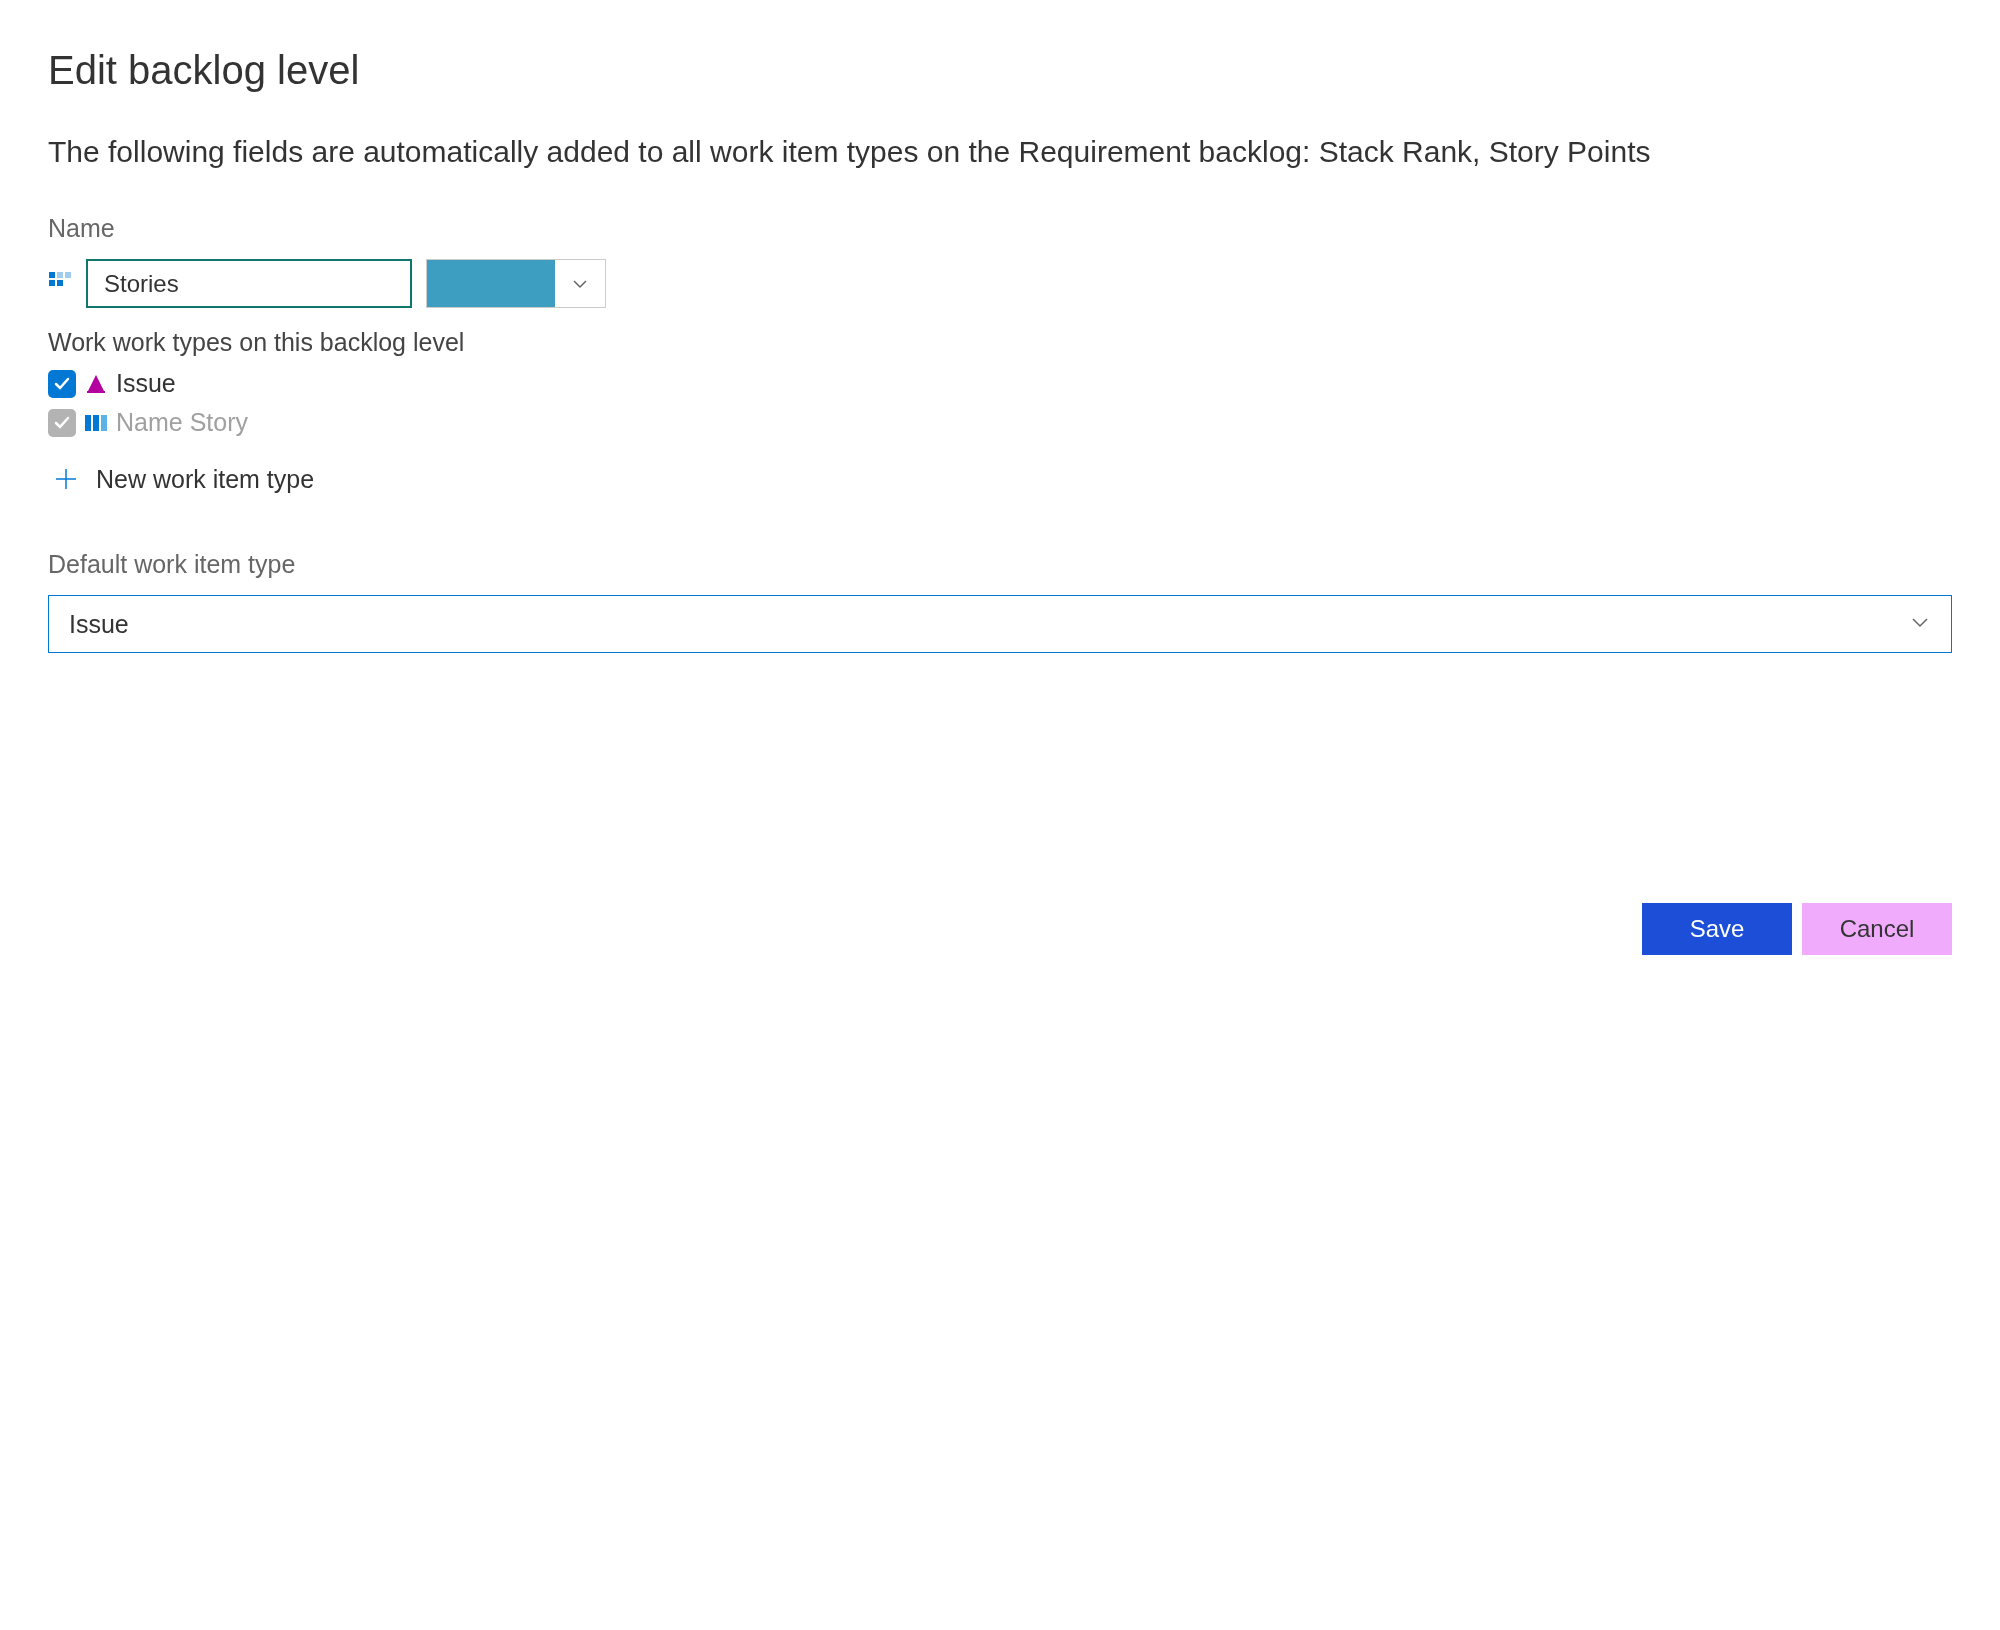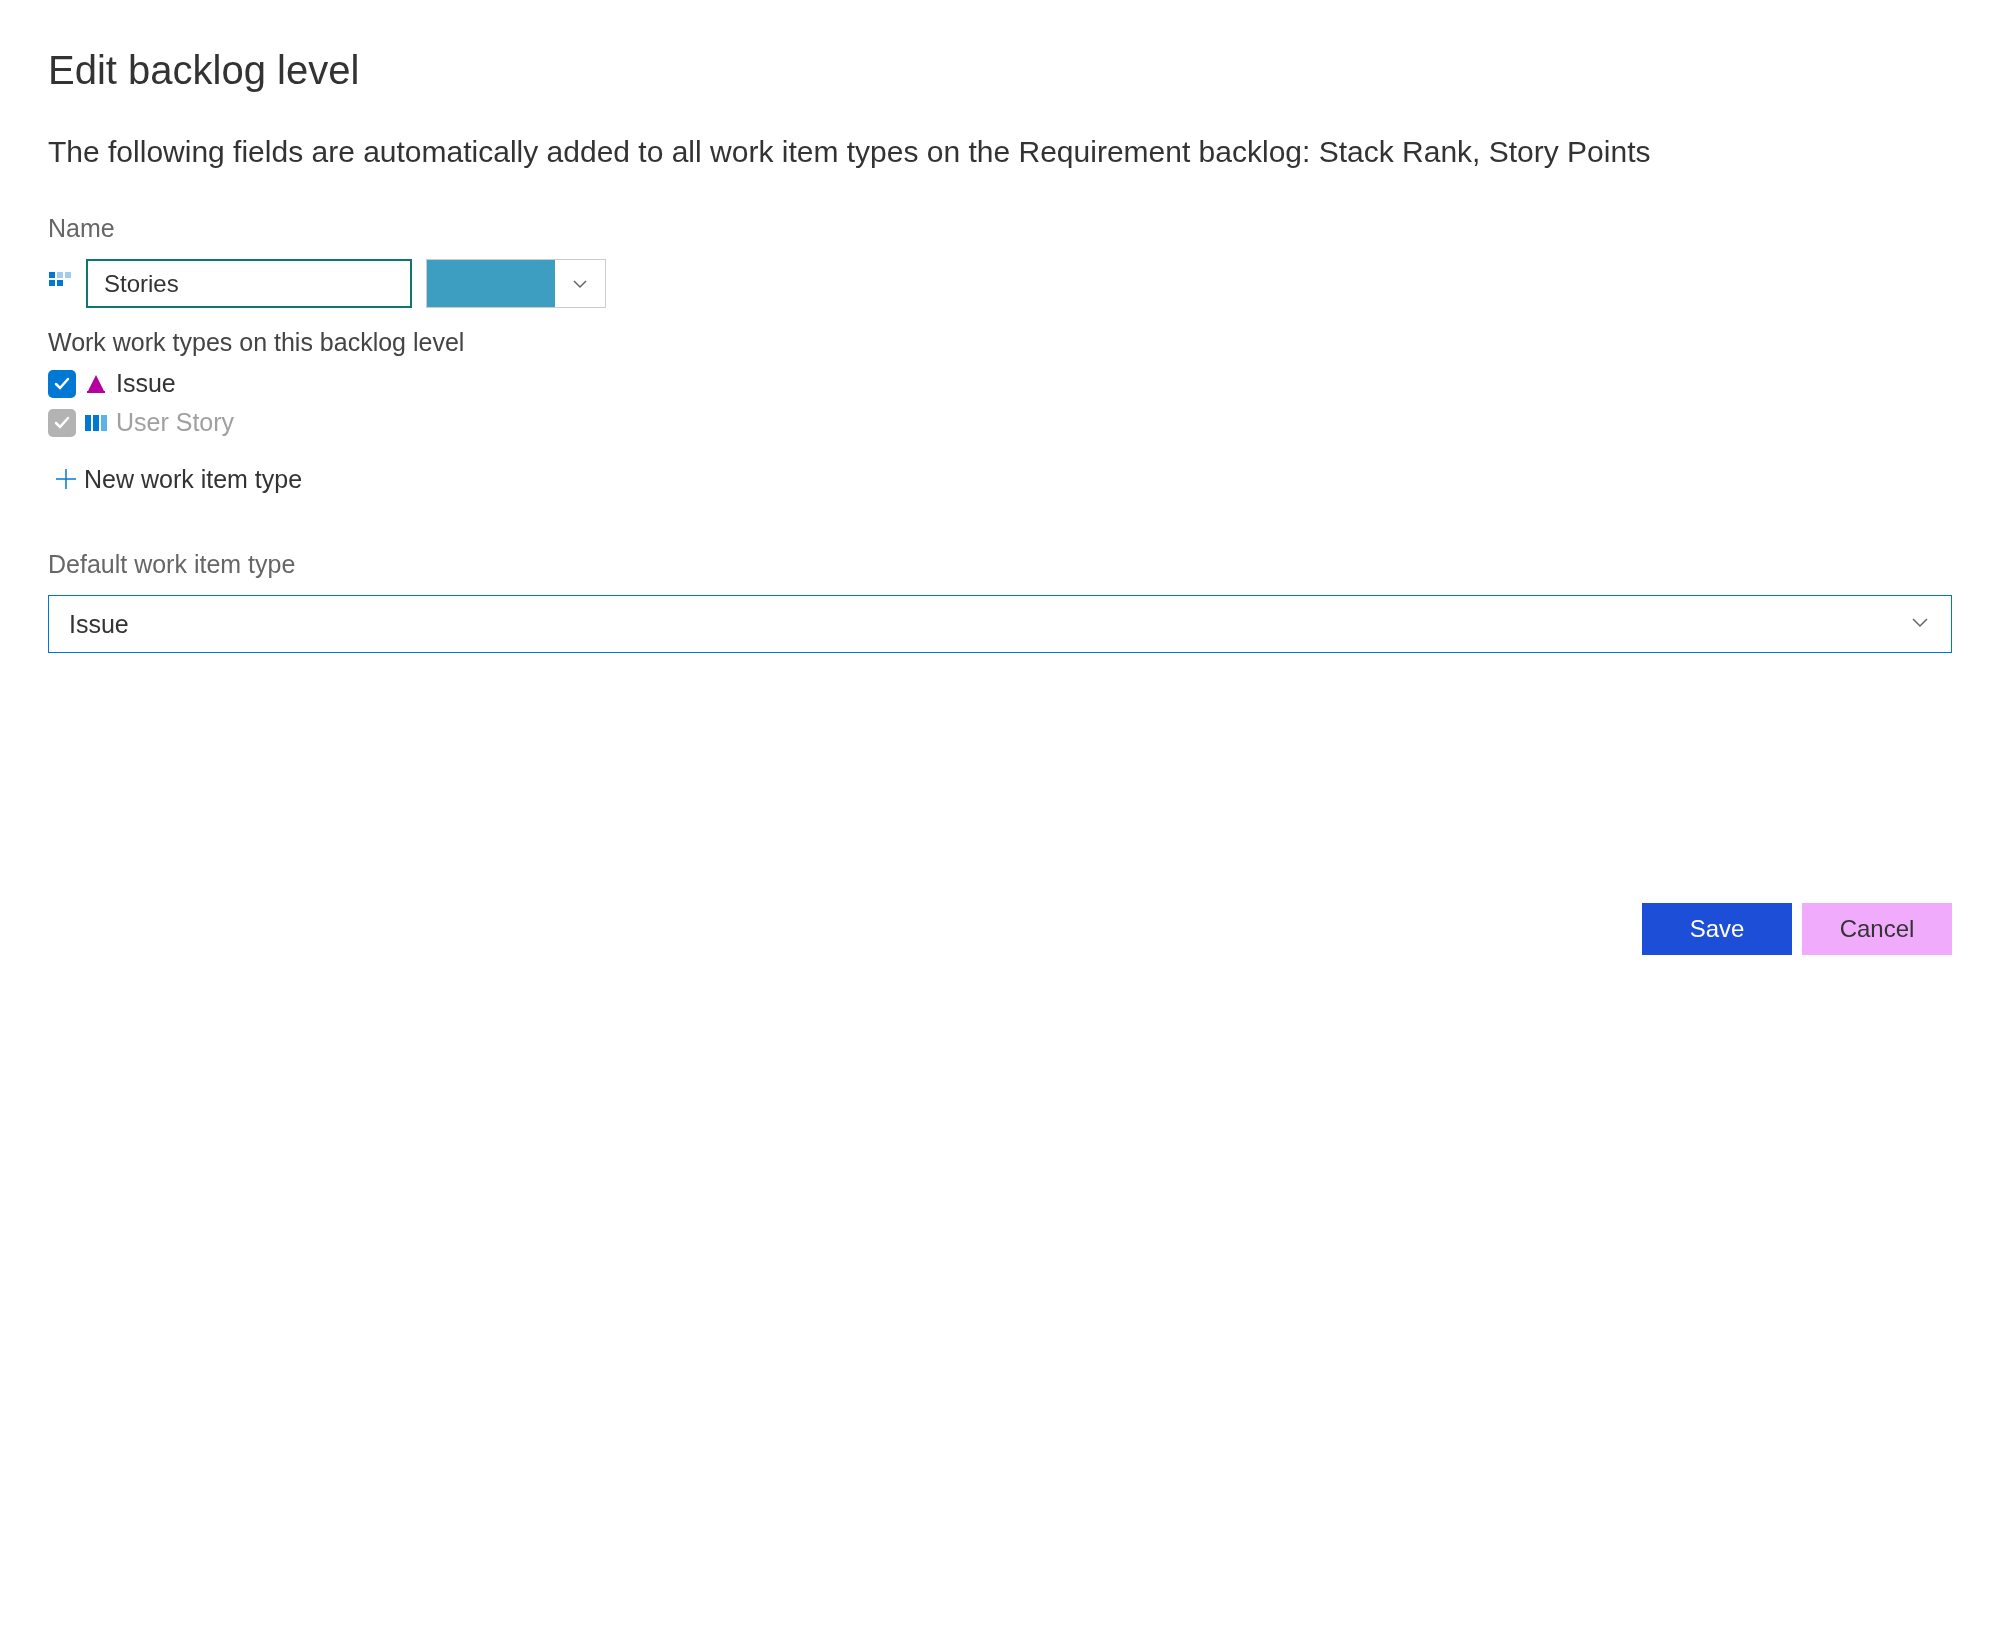--- a/index.html
+++ b/index.html
@@ -97,21 +97,21 @@
     }
     .wit-label {
       font-size: 25px;
       color: #333;
     }
     .wit-label.disabled {
       color: #a0a0a0;
     }
     .new-wit-row {
       display: flex;
-      gap: 4px;
+      gap: 16px;
       margin-top: 28px;
       margin-bottom: 56px;
       cursor: pointer;
     }
     .plus-icon-wrap {
       display: inline-flex;
       margin-left: 4px;
     }
     .new-wit-label {
       font-size: 25px;
@@ -211,21 +211,21 @@
         <path d="M3 9 L7 13 L15 4" stroke="#fff" stroke-width="2.5" fill="none" stroke-linecap="round"></path>
       </svg>
   </div>
   <span class="wit-icon">
     <svg width="26" height="24" viewBox="0 0 26 24">
       <rect x="2" y="4" width="6" height="16" fill="#0078d4"></rect>
       <rect x="10" y="4" width="6" height="16" fill="#0078d4"></rect>
       <rect x="18" y="4" width="6" height="16" fill="#5bb2e7"></rect>
     </svg>
   </span>
-  <span class="wit-label disabled">User Story</span>
+  <span class="wit-label disabled">Name Story</span>
 </div>
 
 <div class="new-wit-row">
   <span class="plus-icon-wrap">
     <svg width="28" height="28" viewBox="0 0 28 28">
       <line x1="14" y1="4" x2="14" y2="24" stroke="#0078d4" stroke-width="1.5"></line>
       <line x1="4" y1="14" x2="24" y2="14" stroke="#0078d4" stroke-width="1.5"></line>
     </svg>
   </span>
   <span class="new-wit-label">New work item type</span>

